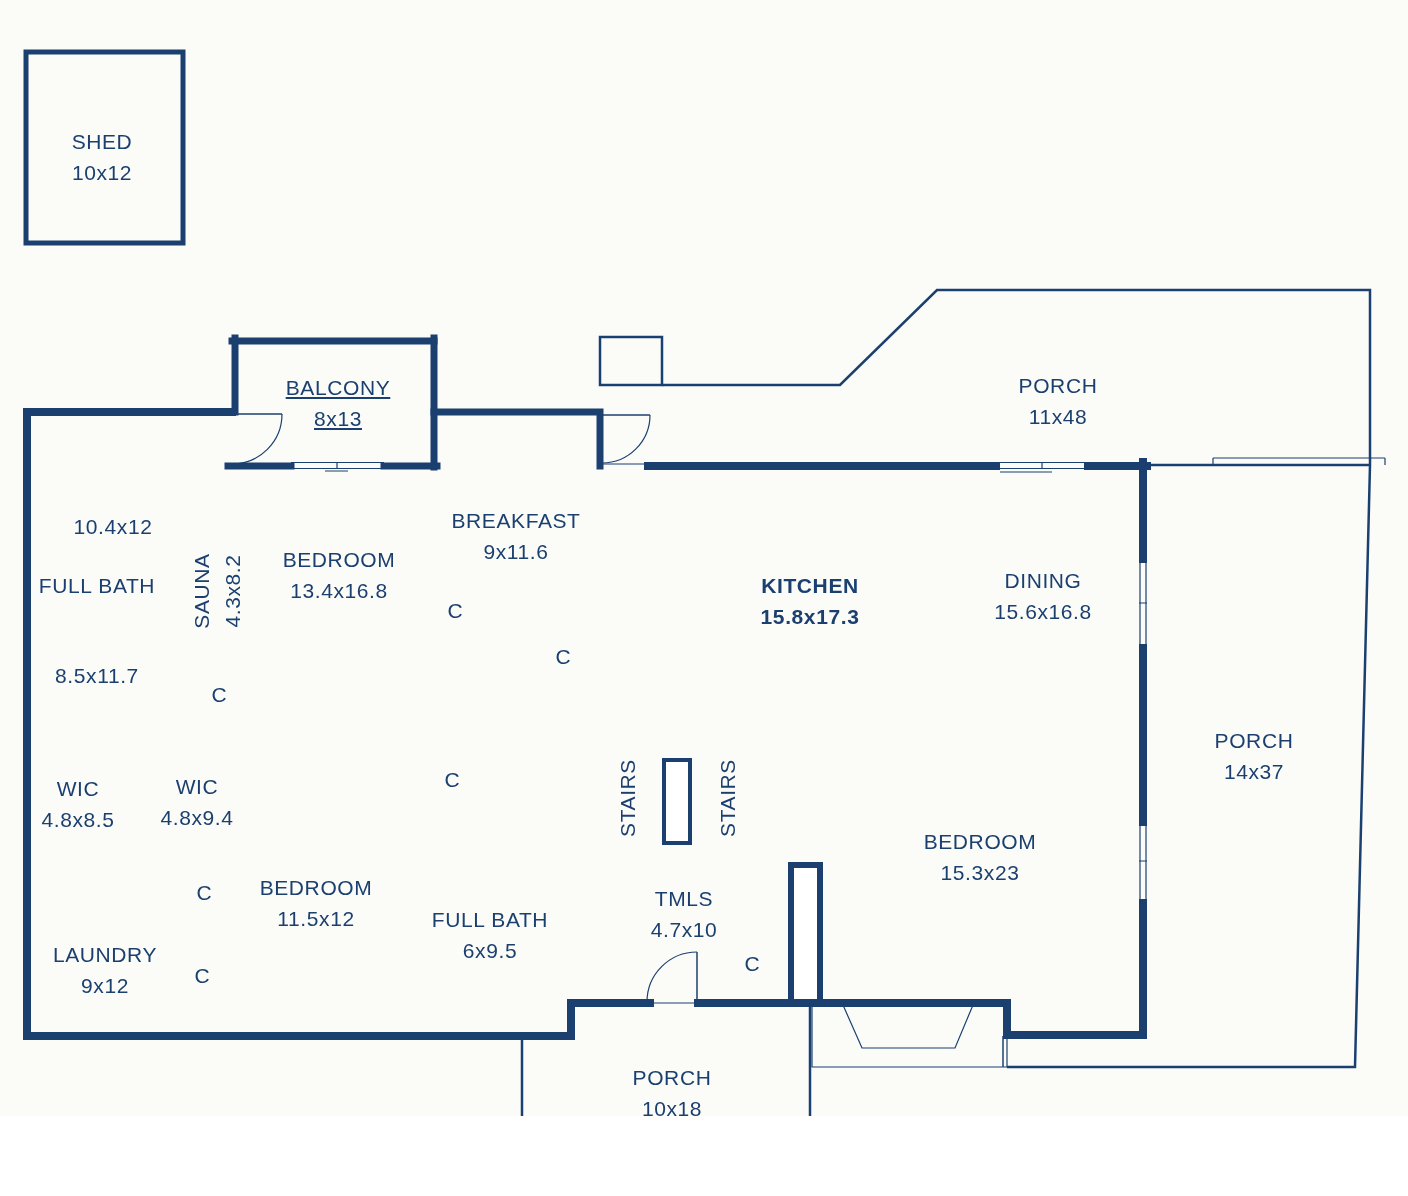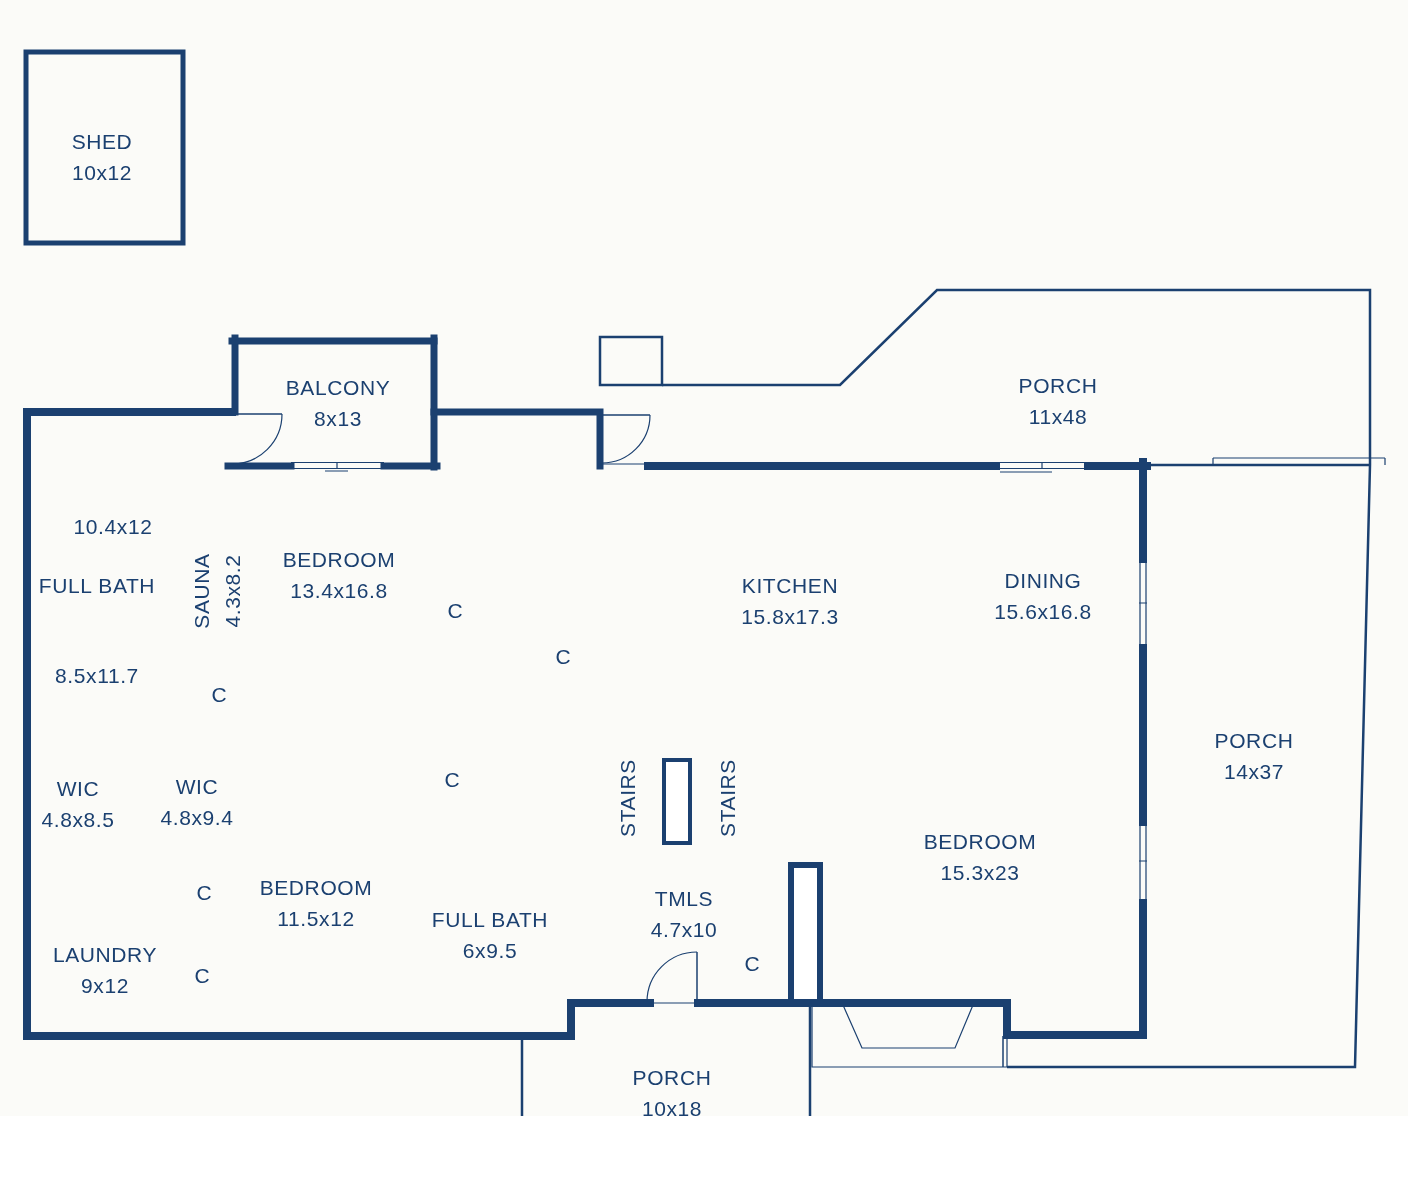--- a/index.html
+++ b/index.html
@@ -108,46 +108,50 @@
     </g>
     <g>
       <rect x="791" y="865" width="29" height="137" class="wall w6 whitefill"></rect>
     </g>
   </svg>
 
   <div class="room-label" style="left:102px;top:157px;">
     <div>SHED</div>
     <div>10x12</div>
   </div>
-  <div class="room-label" style="left:338px;top:403px;">
+  <div class="room-label" style="left:338px;top:403px;text-decoration:underline;">
     <div>BALCONY</div>
     <div>8x13</div>
   </div>
   <div class="room-label" style="left:1058px;top:401px;">
     <div>PORCH</div>
     <div>11x48</div>
   </div>
   <div class="room-label" style="left:113px;top:495px;margin-top:31px;">
     <div>10.4x12</div>
   </div>
+  <div class="room-label" style="left:516px;top:536px;">
+    <div>BREAKFAST</div>
+    <div>9x11.6</div>
+  </div>
   <div class="room-label" style="left:339px;top:575px;">
     <div>BEDROOM</div>
     <div>13.4x16.8</div>
   </div>
   <div class="room-label rot" style="left:217px;top:591px;">
     <div>SAUNA</div>
     <div>4.3x8.2</div>
   </div>
   <div class="room-label" style="left:97px;top:585px;">
     <div>FULL BATH</div>
   </div>
   <div class="room-label" style="left:97px;top:675px;">
     <div>8.5x11.7</div>
   </div>
-  <div class="room-label" style="left:790px;top:601px;">
+  <div class="room-label" style="left:810px;top:601px;font-weight:bold;">
     <div>KITCHEN</div>
     <div>15.8x17.3</div>
   </div>
   <div class="room-label" style="left:1035px;top:596px;margin-left:8px;">
     <div>DINING</div>
     <div>15.6x16.8</div>
   </div>
   <div class="room-label" style="left:1254px;top:756px;">
     <div>PORCH</div>
     <div>14x37</div>

